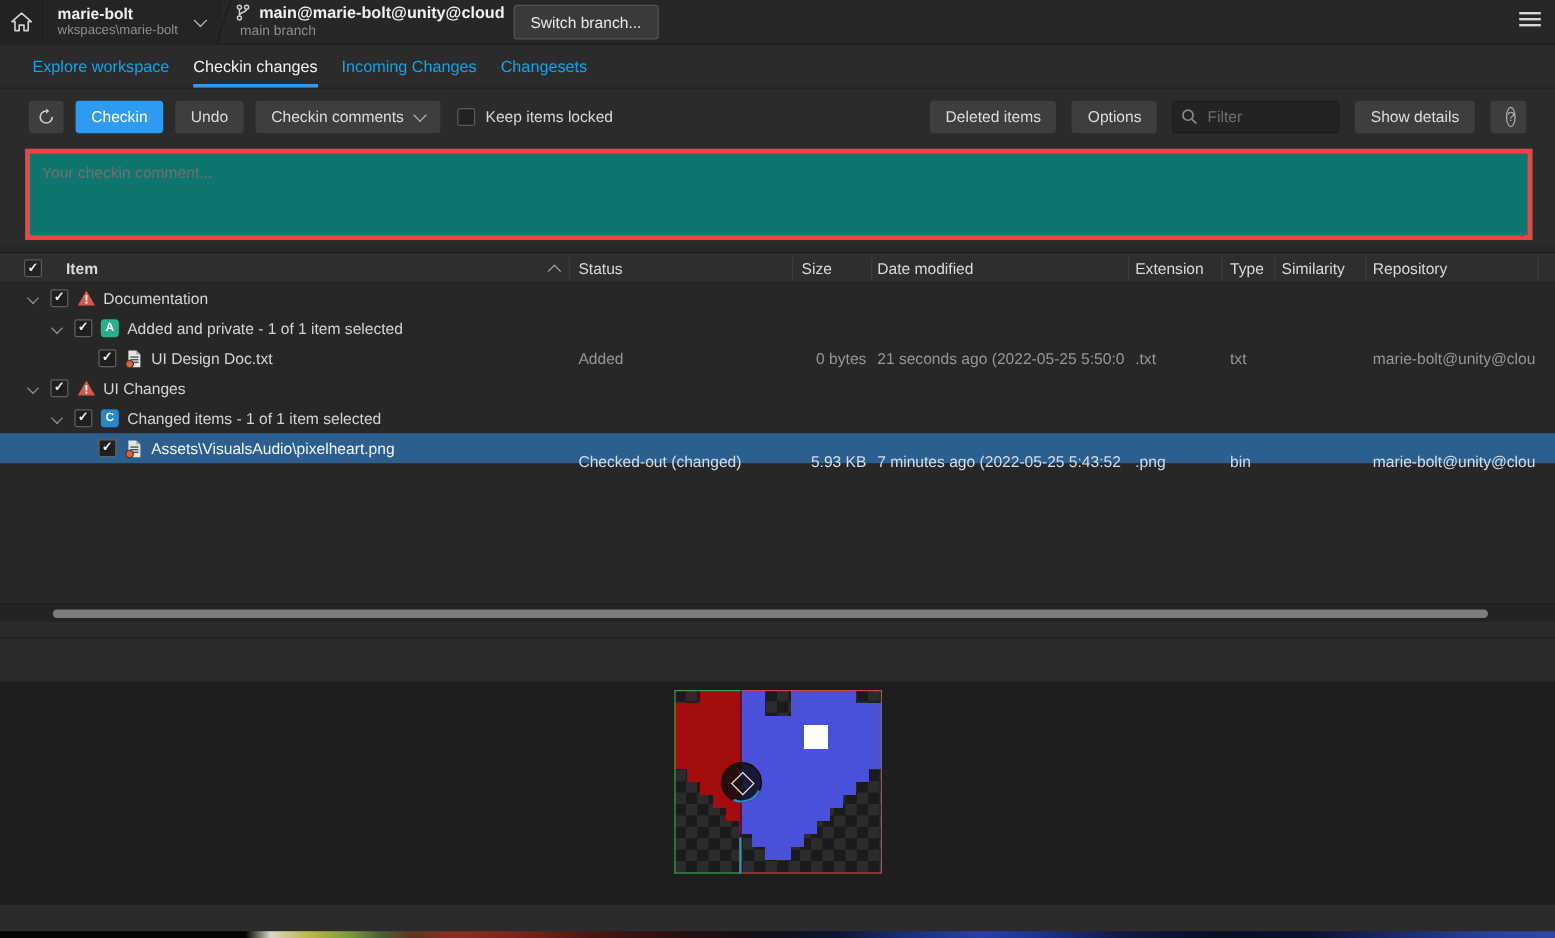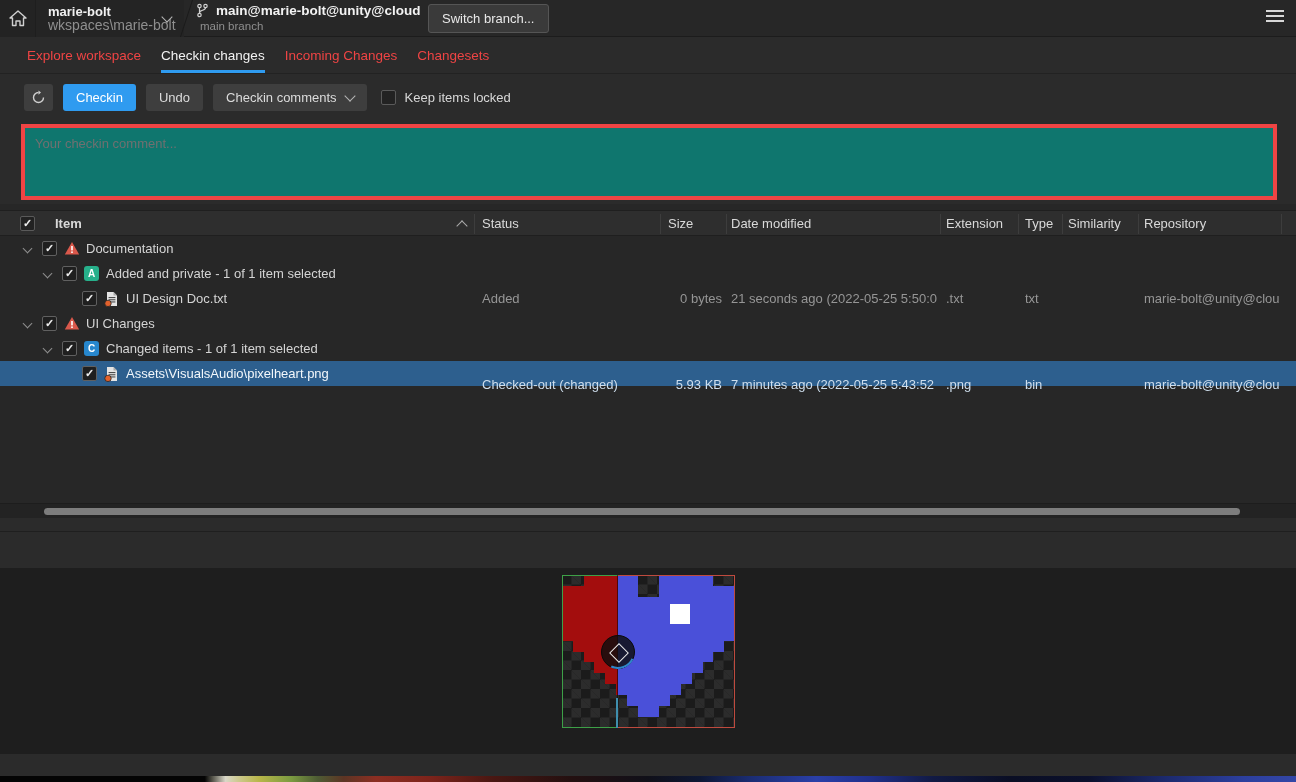--- a/index.html
+++ b/index.html
@@ -6,34 +6,34 @@
   html,body { width:1296px; height:782px; overflow:hidden; }
   body {
     font-family: "Liberation Sans", sans-serif;
     background:#2b2b2b; color:#d8d8d8; position:relative; font-size:13px;
   }
   
   .topbar { position:absolute; top:0; left:0; right:0; height:37px; background:#272727; border-bottom:1px solid #1c1c1c; }
   .home-seg { position:absolute; left:0; top:0; width:36px; height:37px; background:#232323; display:flex; align-items:center; justify-content:center; border-right:1px solid #1e1e1e; cursor:pointer; }
   .ws-seg { position:absolute; left:36px; top:0; width:148px; height:37px; background:#242424; padding:4px 0 0 12px; cursor:pointer; }
   .ws-name { font-weight:bold; font-size:13px; color:#f0f0f0; line-height:15px; }
-  .ws-path { font-size:14px; color:#8f8f8f; line-height:13px; }
+  .ws-path { font-size:11px; color:#8f8f8f; line-height:13px; }
   .chev { display:inline-block; width:8px; height:8px; border-left:1.6px solid #b5b5b5; border-bottom:1.6px solid #b5b5b5; transform:rotate(-45deg); }
   .ws-chev { position:absolute; left:163px; top:13px; }
   .diag { position:absolute; left:186px; top:0; height:37px; width:1px; background:#1b1b1b; transform:skewX(-18deg); }
   .branch-seg { position:absolute; left:196px; top:3px; }
   .branch-line1 { display:flex; align-items:center; gap:7px; }
   .branch-name { font-weight:bold; font-size:13.5px; color:#f2f2f2; }
   .branch-sub { font-size:11.5px; color:#8f8f8f; margin:2px 0 0 4px; }
   .switch-btn { position:absolute; left:428px; top:4px; height:29px; padding:0 13px; background:#3a3a3a; border:1px solid #555; border-radius:3px; color:#e8e8e8; font-size:13px; display:flex; align-items:center; cursor:pointer; }
   .hamburger { position:absolute; right:12px; top:10px; width:18px; cursor:pointer; }
   .hamburger i { display:block; height:2.4px; background:#d8d8d8; margin-bottom:2.6px; }
   
   .tabbar { position:absolute; top:38px; left:0; right:0; height:36px; background:#2b2b2b; border-bottom:1px solid #222; display:flex; align-items:stretch; gap:20px; padding-left:27px; }
-  .tab { display:flex; align-items:center; color:#ef4444; font-size:13.5px; border-bottom:3px solid transparent; padding-top:3px; cursor:pointer; }
+  .tab { display:flex; align-items:center; color:#0ea5e9; font-size:13.5px; border-bottom:3px solid transparent; padding-top:3px; cursor:pointer; }
   .tab.active { color:#f2f2f2; border-bottom-color:#2f9bf0; }
   
   .toolbar { position:absolute; top:75px; left:0; right:0; height:47px; background:#2b2b2b; }
   .tb-left { position:absolute; left:24px; top:9px; display:flex; gap:10px; align-items:center; }
   .tb-right { position:absolute; right:24px; top:9px; display:flex; gap:13px; align-items:center; }
   .btn { height:27px; background:#3e3e3e; border:none; border-radius:3px; color:#dcdcdc; font-size:13px; font-family:inherit; display:inline-flex; align-items:center; padding:0 13px; cursor:pointer; white-space:nowrap; }
   .btn.primary { background:#2f9bf0; color:#fff; }
   .btn.icon-only { width:29px; padding:0; justify-content:center; font-size:15px; color:#cfcfcf; }
   .btn .dd-chev { margin-left:9px; margin-top:-3px; }
   .checkbox { width:15px; height:15px; background:#222; border:1px solid #5a5a5a; border-radius:2px; display:inline-flex; align-items:center; justify-content:center; font-size:11px; font-weight:bold; color:#ededed; cursor:pointer; }
@@ -158,20 +158,35 @@
     <button class="btn">Undo</button>
     <button class="btn">
         <span>Checkin comments</span>
         <span class="chev dd-chev"></span>
       </button>
     <div class="kil">
       <span class="checkbox"></span>
       <span>Keep items locked</span>
     </div>
   </div>
+  <div class="tb-right">
+    <button class="btn">Deleted items</button>
+    <button class="btn">Options</button>
+    <div class="filter-wrap">
+      <svg class="search-ic" width="15" height="15" viewBox="0 0 15 15">
+          <circle cx="6" cy="6" r="4.2" fill="none" stroke="#8a8a8a" stroke-width="1.4"></circle>
+          <path d="M9.2 9.2 L13 13" stroke="#8a8a8a" stroke-width="1.4"></path>
+        </svg>
+      <input type="text" placeholder="Filter" style="">
+    </div>
+    <button class="btn">Show details</button>
+    <button class="btn help-btn">
+        <span class="help-circle">?</span>
+      </button>
+  </div>
 </div>
 
 <div class="comment-zone">
   <div class="comment-box">
     <textarea placeholder="Your checkin comment..." style=""></textarea>
   </div>
 </div>
 
 <div class="table-zone">
   <div class="thead">

